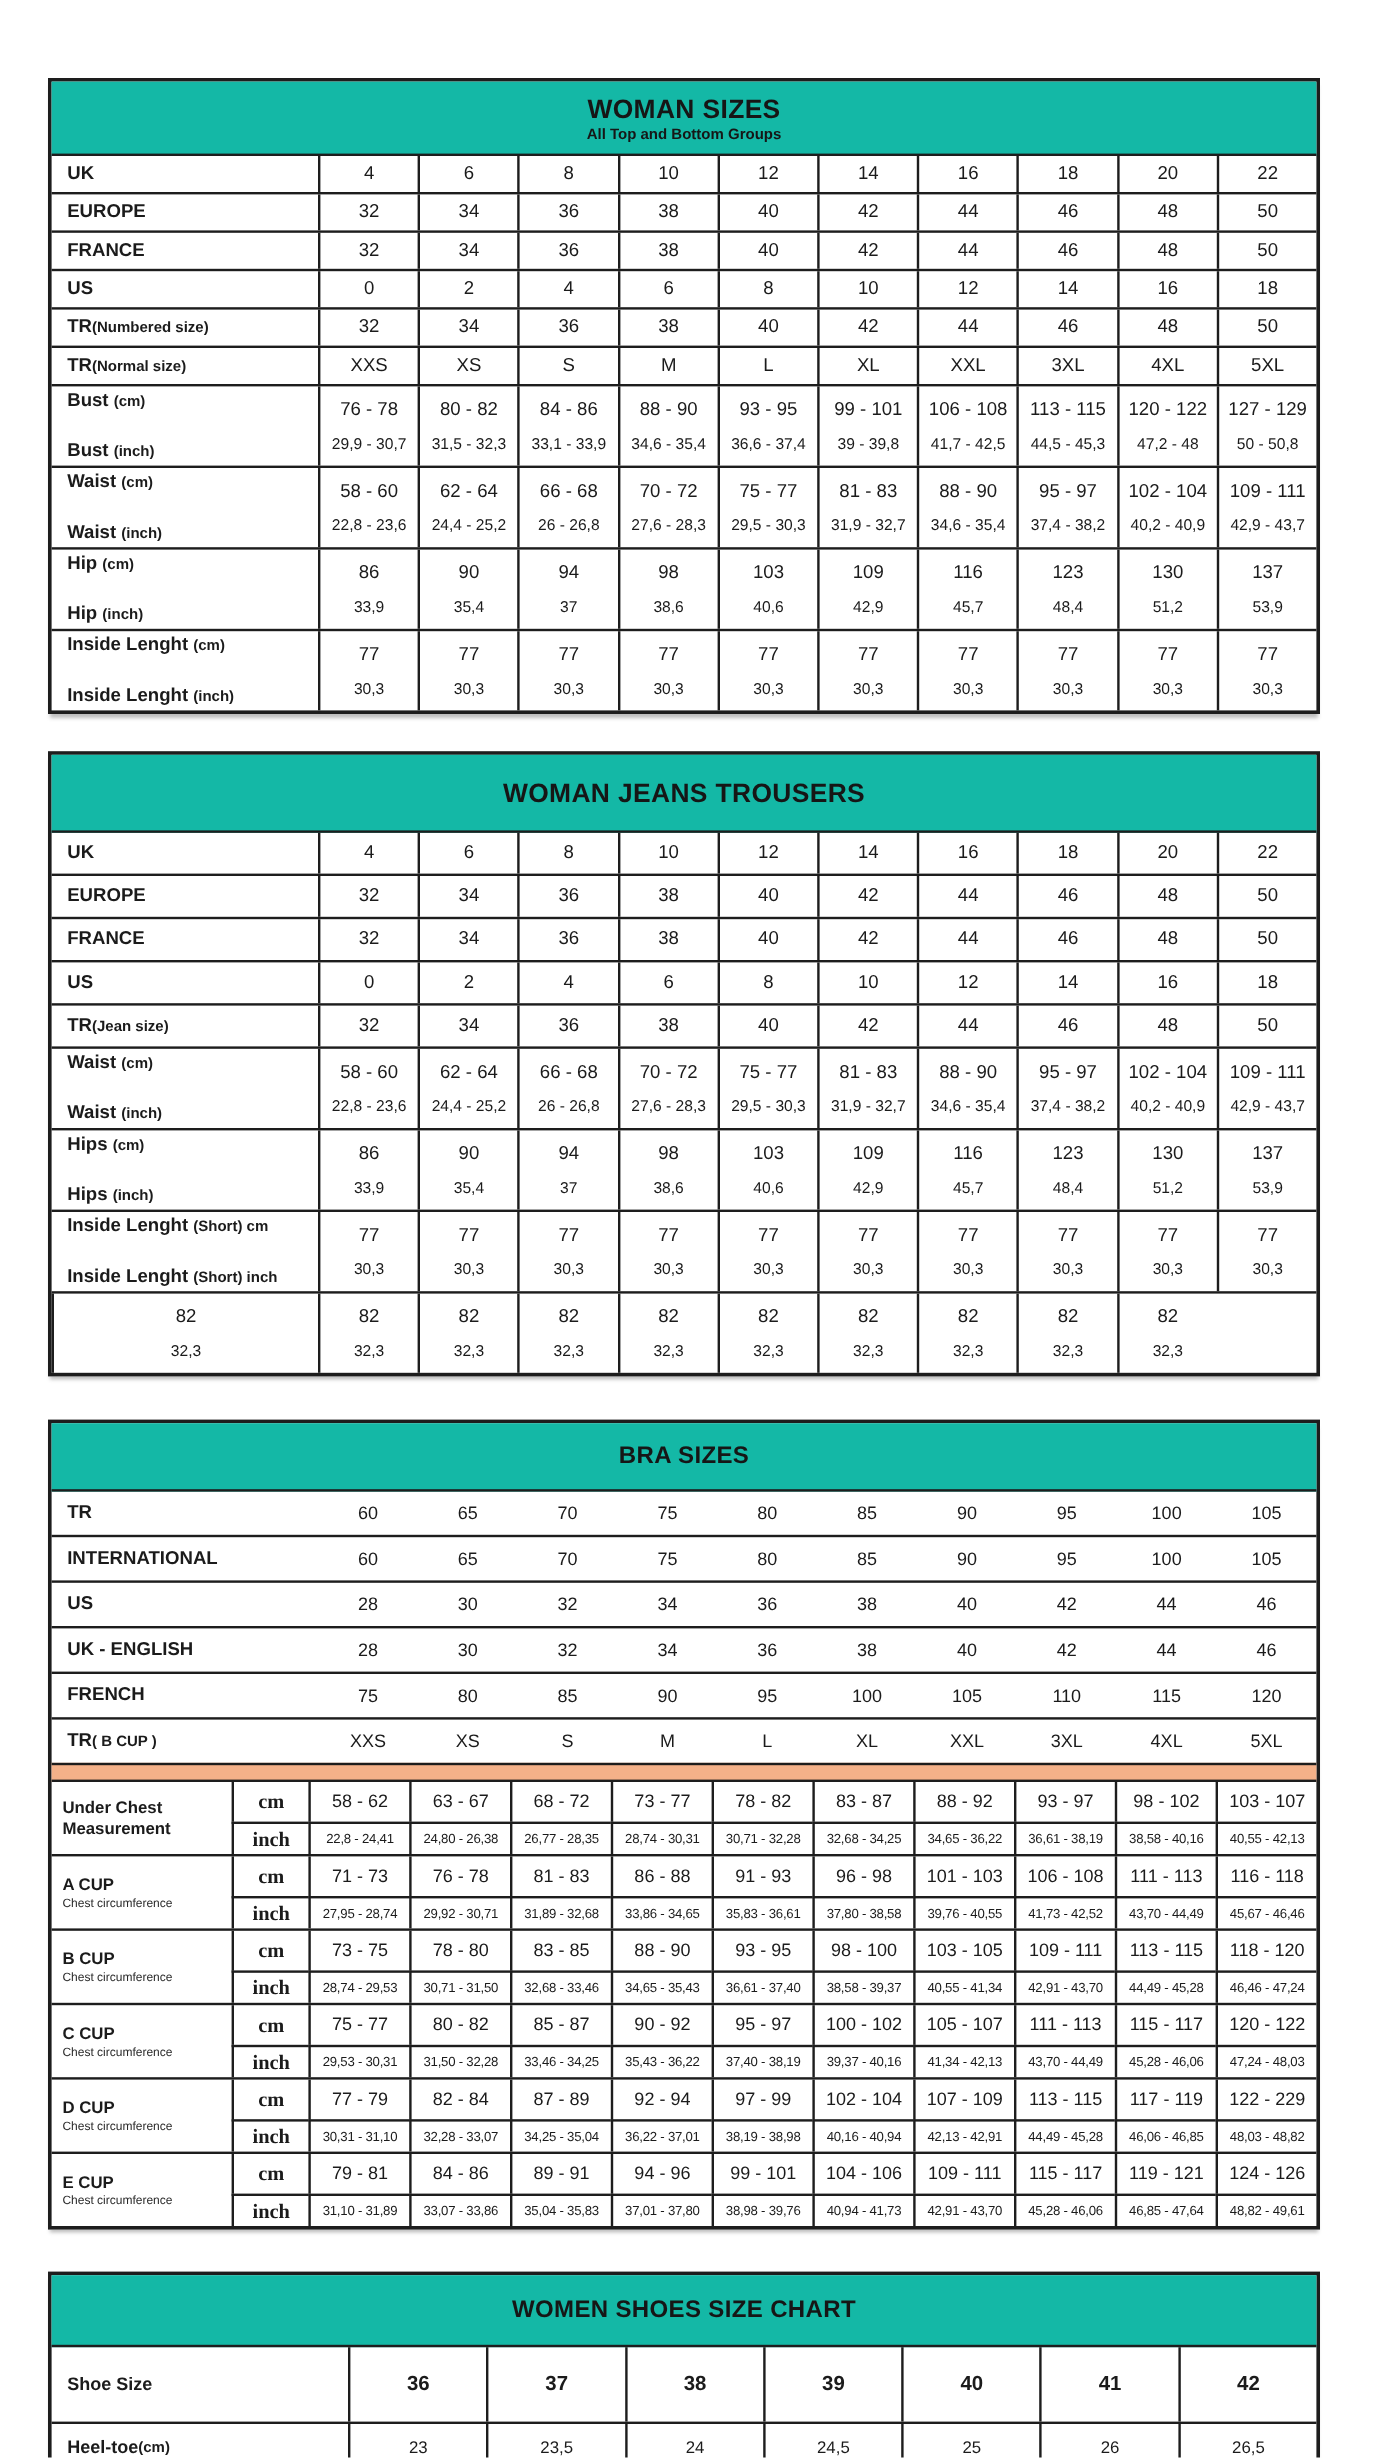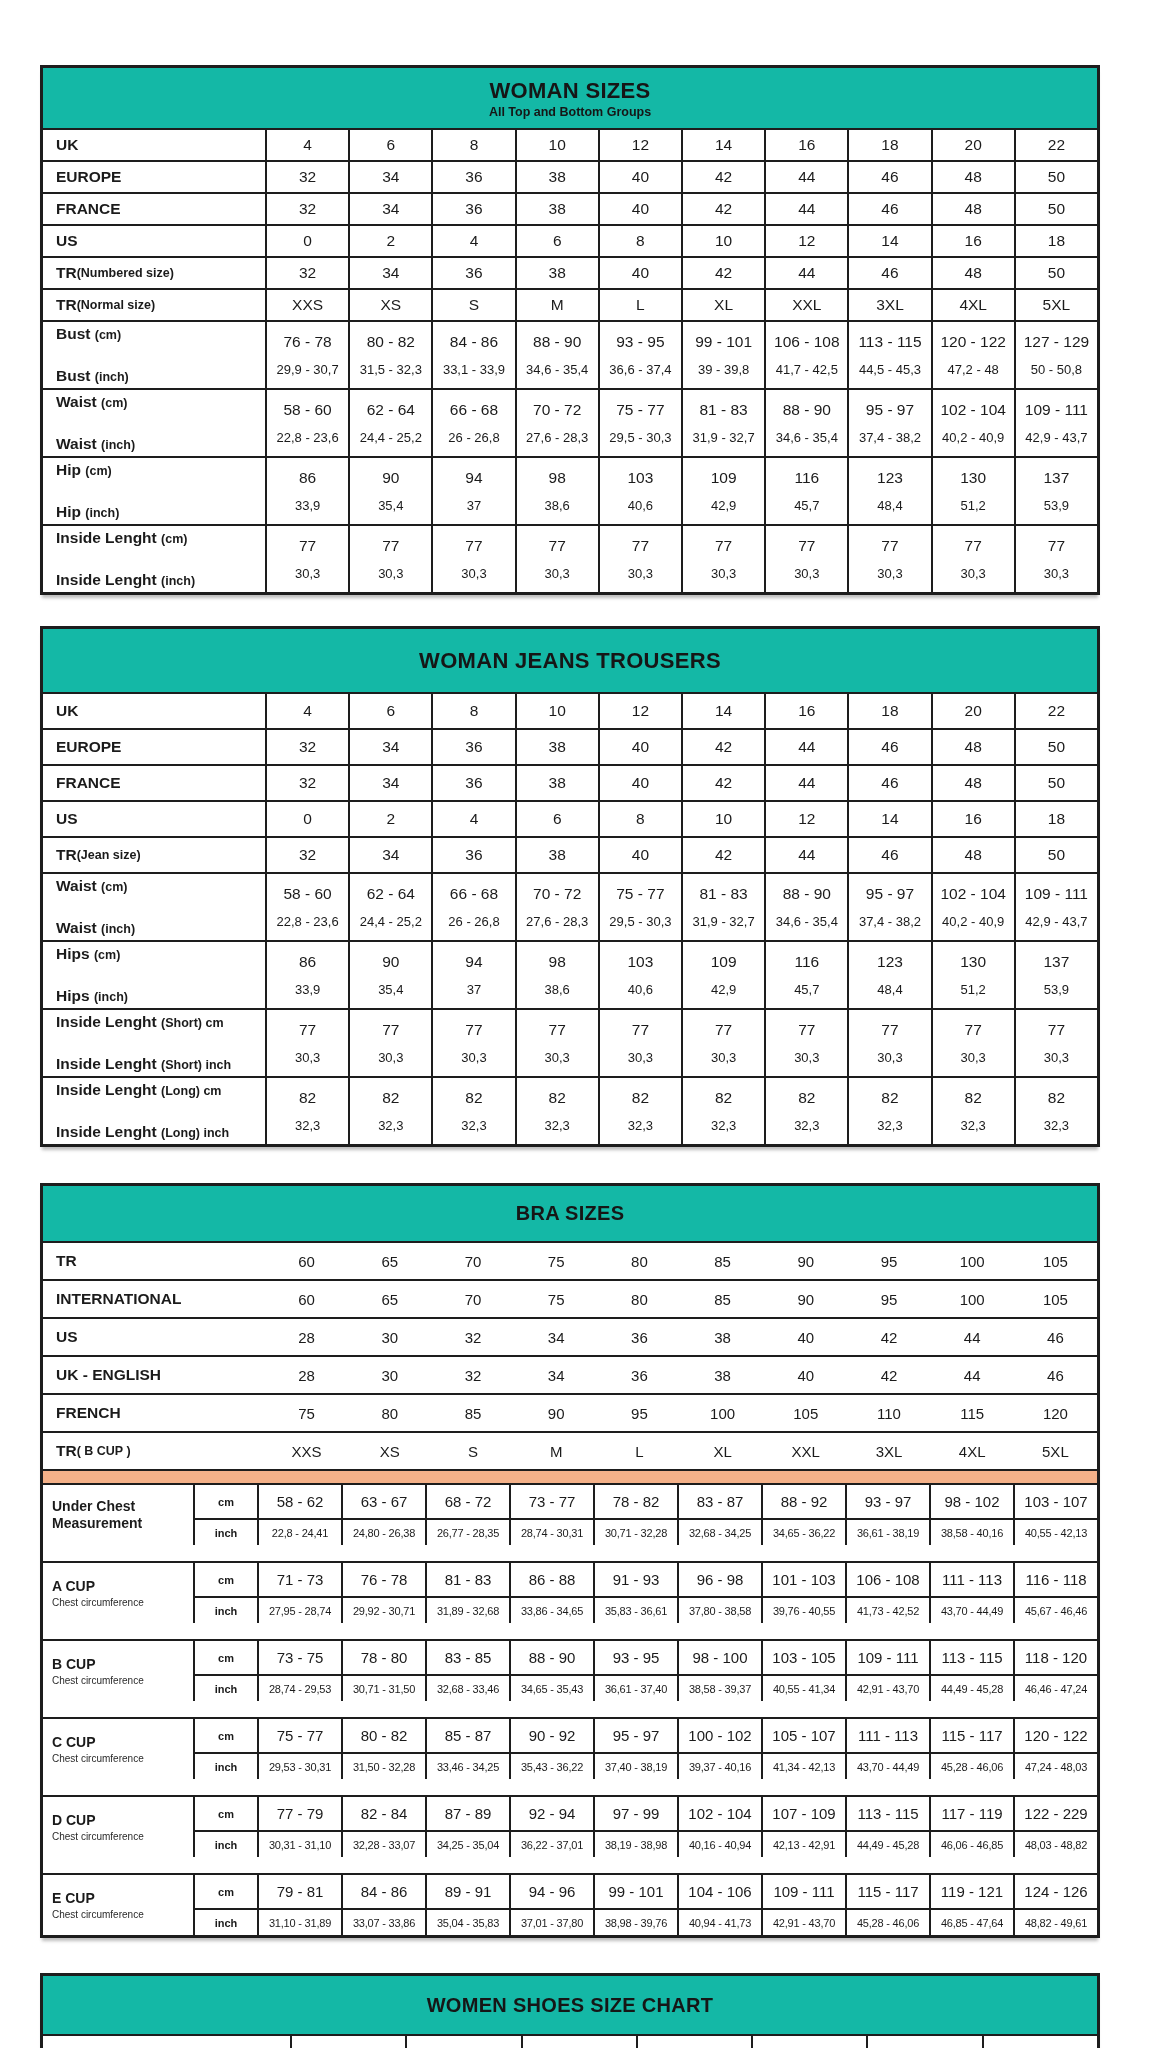--- a/index.html
+++ b/index.html
@@ -46,29 +46,29 @@
   
   .band{height:36px;}
   .band .dc{border-left:none;font-size:15px;}
   .sep{height:12px;background:#f4b189;border-top:2px solid #1d1d1d;border-bottom:2px solid #1d1d1d;}
 
   
   .cupgroup{
     display:grid;grid-template-columns:150px 64px repeat(10,1fr);
     grid-template-rows:33px 27px;
   }
-  .cups .cupgroup + .cupgroup{border-top:2px solid #1d1d1d;margin-top:16px;}
+  .cups .cupgroup + .cupgroup{border-top:2px solid #1d1d1d;}
   .cup-label{
     grid-row:1/3;grid-column:1;display:flex;flex-direction:column;
     justify-content:center;padding-left:9px;padding-right:4px;
   }
   .cl-main{font-weight:700;font-size:14px;line-height:1.18;}
   .cl-sub{font-size:10px;margin-top:2px;color:#2a2a2a;}
   .cup-cell,.cup-unit{display:flex;align-items:center;justify-content:center;border-left:2px solid #1d1d1d;min-width:0;}
-  .cup-unit{font-weight:700;font-size:11px;}
+  .cup-unit{font-weight:700;font-size:17px;font-family:Liberation Serif, serif;}
   .r2{border-top:2px solid #1d1d1d;}
   .cup-cm{font-size:15px;}
   .cup-in{font-size:11px;letter-spacing:-.2px;}
 
   
   .shoes-row{grid-template-columns:247px repeat(7,1fr);}
   #t4 .row1{height:62px;}
   #t4 .row1 .dc{font-weight:700;font-size:17px;}
   #t4 .row2{height:38px;}
   #t4 .row2 .dc{font-size:14px;}
@@ -561,24 +561,20 @@
           <div class="cell dc">
             <div class="vt">77</div>
             <div class="vb">30,3</div>
           </div>
           <div class="cell dc">
             <div class="vt">77</div>
             <div class="vb">30,3</div>
           </div>
         </div>
         <div class="row pair ">
-          <div class="cell lc">
-            <div class="lt"><span>Inside Lenght </span><span class="paren">(Long) cm</span></div>
-            <div class="lb"><span>Inside Lenght </span><span class="paren">(Long) inch</span></div>
-          </div>
           <div class="cell dc">
             <div class="vt">82</div>
             <div class="vb">32,3</div>
           </div>
           <div class="cell dc">
             <div class="vt">82</div>
             <div class="vb">32,3</div>
           </div>
           <div class="cell dc">
             <div class="vt">82</div>

